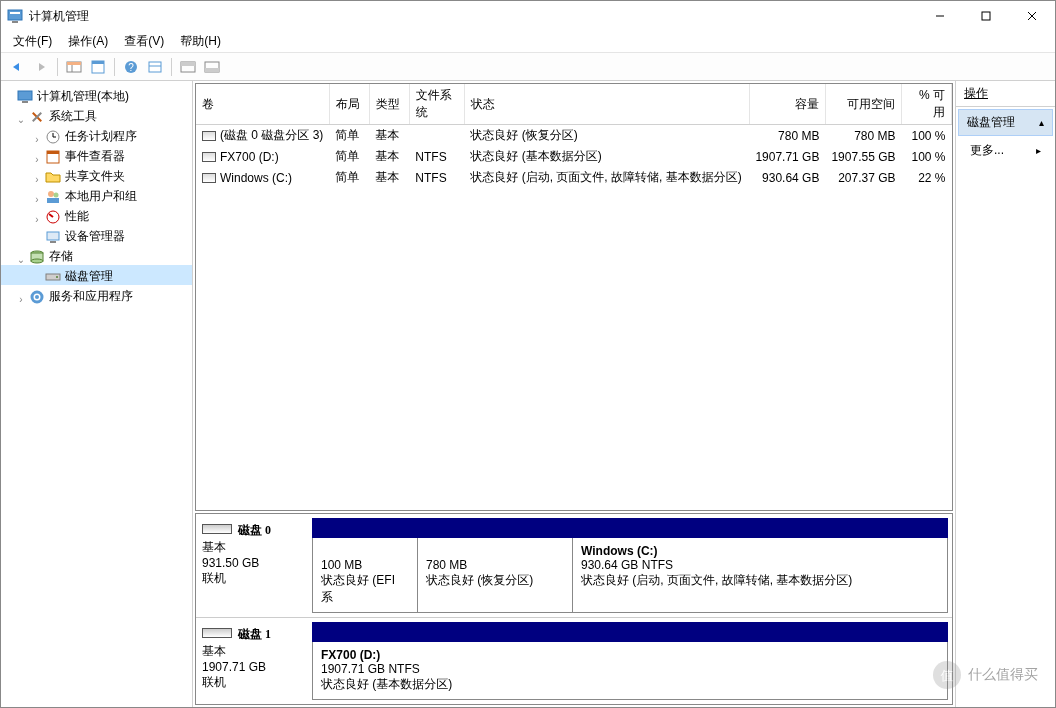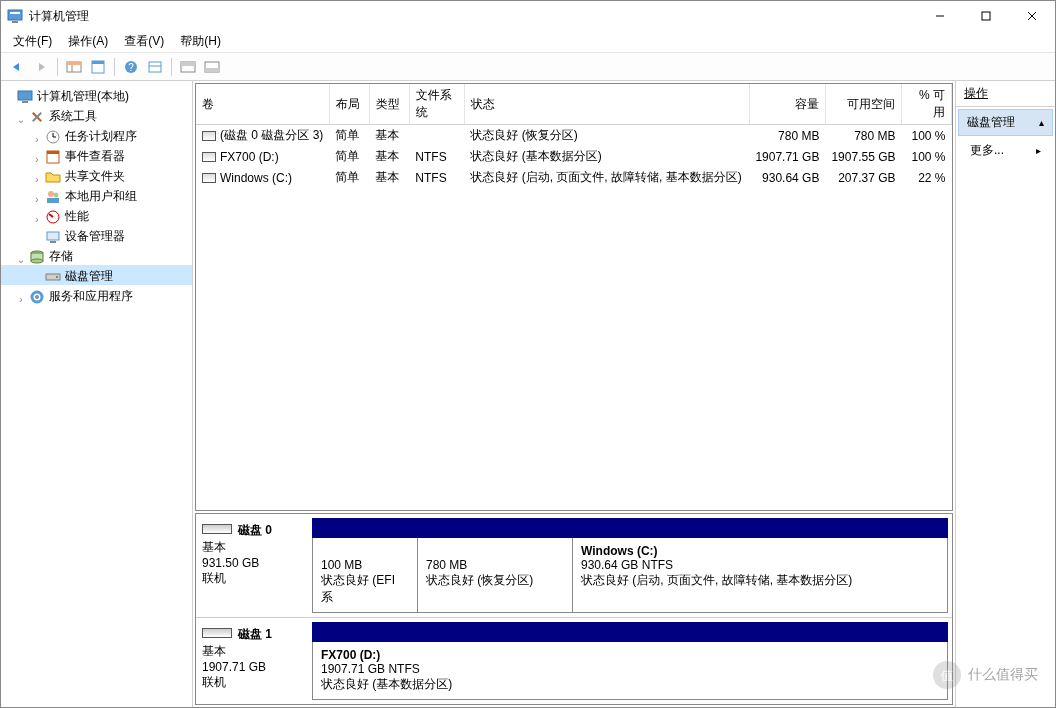--- a/index.html
+++ b/index.html
@@ -39,21 +39,21 @@
   table.vols th { text-align: left; font-weight: normal; background: #fff; border-right: 1px solid #e5e5e5; border-bottom: 1px solid #d0d0d0; padding: 3px 6px; position: sticky; top:0; }
   table.vols th.ra, table.vols td.ra { text-align: right; }
   table.vols td { padding: 2px 6px; white-space: nowrap; }
   .volicon { display:inline-block; width:14px; height:10px; border:1px solid #555; background:linear-gradient(#ddd,#fff); margin-right:4px; vertical-align:middle; }
 
   .graph { border: 1px solid #888; margin: 0 2px 2px 2px; padding: 0; }
   .disk { display: flex; border-bottom: 1px solid #ccc; padding: 4px; gap: 4px; }
   .disk:last-of-type { border-bottom: none; }
   .diskhdr { width: 108px; padding: 4px 2px; font-size: 12px; }
   .diskhdr .dicon { width:30px; height:10px; border:1px solid #555; background:linear-gradient(#ccc,#fff); display:inline-block; margin-right:6px; }
-  .diskhdr b { font-weight: bold; }
+  .diskhdr b { font-weight: bold; font-family: Liberation Serif, serif; }
   .partrow { flex:1; display:flex; flex-direction:column; }
   .pstrip { height: 20px; background: #000080; }
   .pparts { flex:1; display:flex; border-left:1px solid #888; }
   .part { border-right:1px solid #888; border-bottom:1px solid #888; padding: 6px 8px; font-size:12px; overflow:hidden; }
   .part b { font-weight:bold; }
 
   .legend { display:flex; align-items:center; gap:6px; padding: 4px 8px; border-top:1px solid #d0d0d0; font-size:12px; }
   .lsq { width:12px; height:12px; display:inline-block; }
 
   

